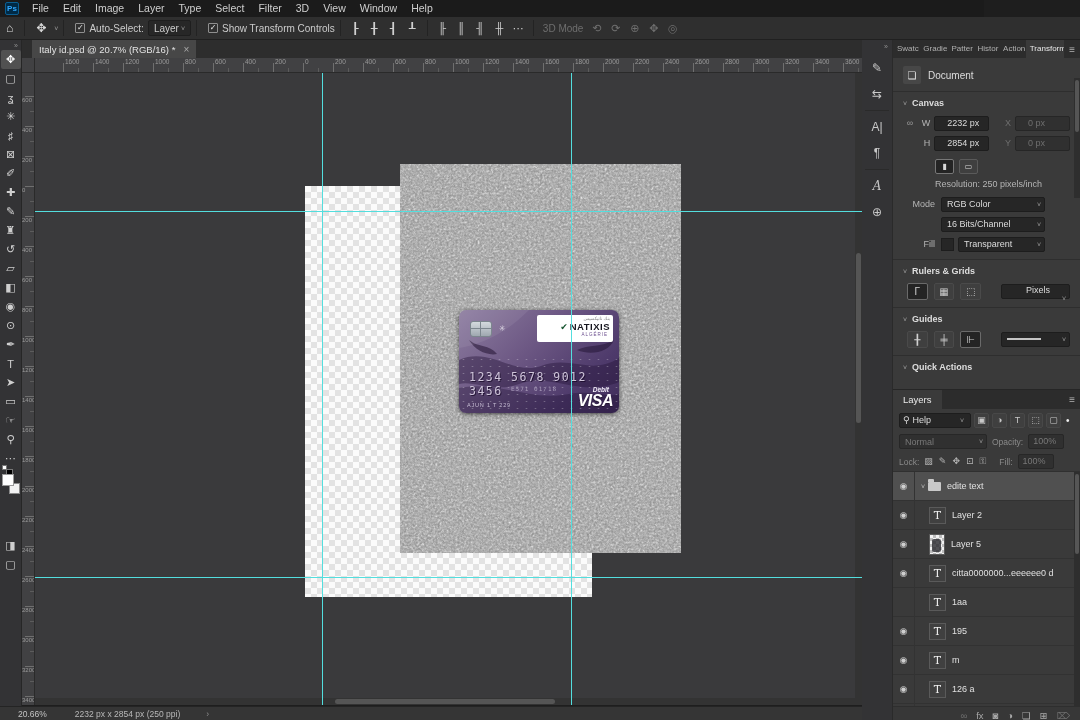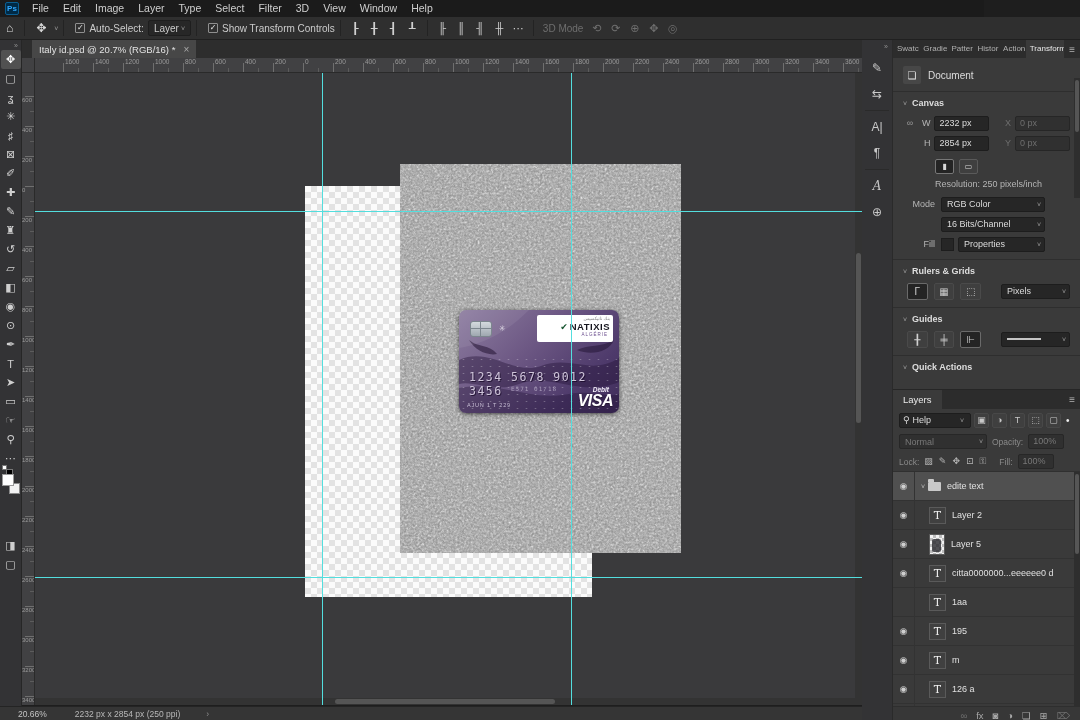--- a/index.html
+++ b/index.html
@@ -128,21 +128,21 @@
                 font-size:9px; color:#c2c2c2; }
   .prow { display:flex; align-items:center; padding:0 10px; }
   #doc-row { height:26px; margin-top:4px; gap:7px; }
   #doc-icon { width:18px; height:18px; background:#474747; border-radius:2px; display:flex;
               align-items:center; justify-content:center; color:#e0e0e0; font-size:10px; }
   .pdivider { height:1px; background:#2e2e2e; margin:3px 0; }
   .section-h { height:16px; gap:5px; color:#dedede; font-weight:bold; font-size:9px; }
   .chev { font-size:7px; color:#9f9f9f; font-weight:normal; }
   .plabel { width:14px; text-align:right; margin-right:4px; color:#b5b5b5; }
   .pfield { width:56px; height:15px; background:#262626; border:1px solid #1d1d1d; border-radius:2px;
-            line-height:13px; padding-left:4px; color:#dcdcdc; }
+            line-height:13px; padding-left:12px; color:#dcdcdc; }
   .pfield.disabled { background:#303030; color:#6e6e6e; border-color:#262626; }
   .fchev { font-size:7px; color:#9a9a9a; margin-left:auto; padding-right:3px; }
   .pselect { height:15px; background:#262626; border:1px solid #1d1d1d; border-radius:2px;
              display:flex; align-items:center; padding-left:5px; color:#dcdcdc; }
   #link-icon { width:14px; color:#9a9a9a; font-size:9px; display:flex; align-items:center; justify-content:center; }
   .orient-btn { width:19px; height:15px; border:1px solid #5a5a5a; border-radius:2px; margin-right:5px;
                 display:flex; align-items:center; justify-content:center; font-size:8px; color:#d8d8d8; background:#3f3f3f; }
   .orient-btn.active { background:#242424; border-color:#777; }
   .sq-btn { width:21px; height:17px; background:#3f3f3f; border:1px solid #4a4a4a; border-radius:2px;
             margin-right:6px; display:flex; align-items:center; justify-content:center; font-size:10px; color:#d0d0d0; }
@@ -583,35 +583,35 @@
           <span style="width:32px; margin-right:6px;"></span>
           <span class="pselect" style="width:104px;">
             <span>16 Bits/Channel</span>
             <span class="fchev">˅</span>
           </span>
         </div>
         <div class="prow" style="height:20px;">
           <span style="width:32px; text-align:right; margin-right:6px; color:#b5b5b5;">Fill</span>
           <span style="width:13px; height:13px; background:#262626; border:1px solid #1d1d1d; margin-right:4px;"></span>
           <span class="pselect" style="width:87px;">
-            <span>Properties</span>
+            <span>Transparent</span>
             <span class="fchev">˅</span>
           </span>
         </div>
         <div class="pdivider" style="margin-top:5px;"></div>
         <div class="prow section-h">
           <span class="chev">˅</span>
           <span>Rulers &amp; Grids</span>
         </div>
         <div class="prow" style="height:24px;" id="rg-icons">
             <span style="width: 4px;"></span>
             <span class="sq-btn active">Γ</span>
             <span class="sq-btn">▦</span>
             <span class="sq-btn">⬚</span>
-            <span class="pselect" style="width: 70px; margin-left: 14px;">
+            <span class="pselect" style="width: 70px; margin-left: 14px; flex-direction: column;">
               <span>Pixels</span>
               <span class="fchev">˅</span>
             </span>
           </div>
         <div class="pdivider" style="margin-top:4px;"></div>
         <div class="prow section-h">
           <span class="chev">˅</span>
           <span>Guides</span>
         </div>
         <div class="prow" style="height:24px;" id="guide-icons">

